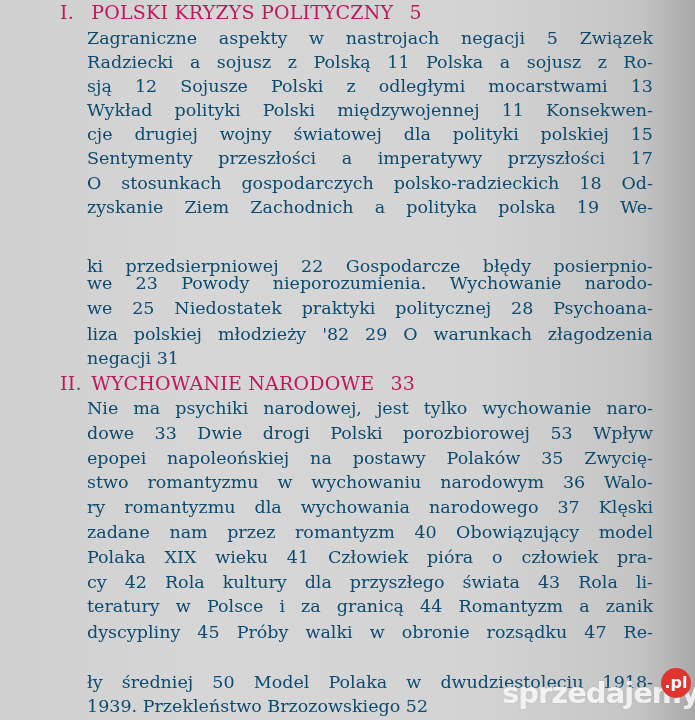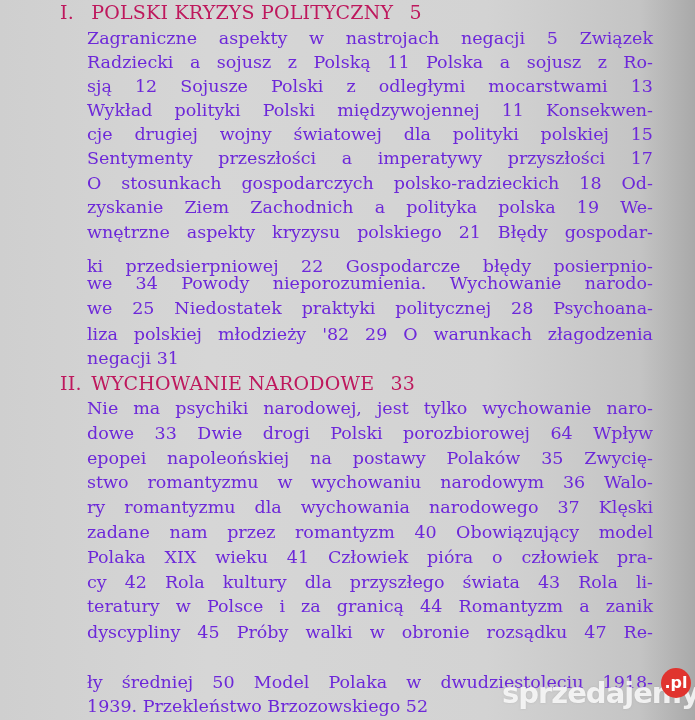--- a/index.html
+++ b/index.html
@@ -38,21 +38,21 @@
     }
     .body-line {
       position: absolute;
       left: 87px;
       width: 566px;
       font-size: 17.5px;
       line-height: 24px;
       white-space: nowrap;
       text-align: justify;
       text-align-last: justify;
-      color: #6d28d9;
+      color: #0c4a6e;
     }
     .body-line.last {
       text-align-last: left;
     }
     .watermark {
       position: absolute;
       left: 502px;
       top: 676px;
       font-family: "DejaVu Sans", "Liberation Sans", sans-serif;
       font-weight: bold;
@@ -89,35 +89,34 @@
   </div>
 
   <div class="body-line" style="top:26px;">Zagraniczne aspekty w nastrojach negacji 5 Związek</div>
   <div class="body-line" style="top:50px;">Radziecki a sojusz z Polską 11 Polska a sojusz z Ro-</div>
   <div class="body-line" style="top:74px;">sją 12 Sojusze Polski z odległymi mocarstwami 13</div>
   <div class="body-line" style="top:98px;">Wykład polityki Polski międzywojennej 11 Konsekwen-</div>
   <div class="body-line" style="top:122px;">cje drugiej wojny światowej dla polityki polskiej 15</div>
   <div class="body-line" style="top:146px;">Sentymenty przeszłości a imperatywy przyszłości 17</div>
   <div class="body-line" style="top:171px;">O stosunkach gospodarczych polsko-radzieckich 18 Od-</div>
   <div class="body-line" style="top:195px;">zyskanie Ziem Zachodnich a polityka polska 19 We-</div>
-  <div class="body-line" style="top:220px;">wnętrzne aspekty kryzysu polskiego 21 Błędy gospodar-</div>
   <div class="body-line" style="top:246px;margin-top:8px;">ki przedsierpniowej 22 Gospodarcze błędy posierpnio-</div>
-  <div class="body-line" style="top:271px;">we 34 Powody nieporozumienia. Wychowanie narodo-</div>
+  <div class="body-line" style="top:271px;">we 23 Powody nieporozumienia. Wychowanie narodo-</div>
   <div class="body-line" style="top:296px;">we 25 Niedostatek praktyki politycznej 28 Psychoana-</div>
   <div class="body-line" style="top:322px;">liza polskiej młodzieży '82 29 O warunkach złagodzenia</div>
   <div class="body-line last" style="top:346px;">negacji 31</div>
 
   <div class="section-header" style="top:371px;">
     <span class="num">II.</span>
     <span>WYCHOWANIE NARODOWE</span>
     <span class="page-ref">33</span>
   </div>
 
   <div class="body-line" style="top:396px;">Nie ma psychiki narodowej, jest tylko wychowanie naro-</div>
-  <div class="body-line" style="top:421px;">dowe 33 Dwie drogi Polski porozbiorowej 64 Wpływ</div>
+  <div class="body-line" style="top:421px;">dowe 33 Dwie drogi Polski porozbiorowej 53 Wpływ</div>
   <div class="body-line" style="top:446px;">epopei napoleońskiej na postawy Polaków 35 Zwycię-</div>
   <div class="body-line" style="top:470px;">stwo romantyzmu w wychowaniu narodowym 36 Walo-</div>
   <div class="body-line" style="top:495px;">ry romantyzmu dla wychowania narodowego 37 Klęski</div>
   <div class="body-line" style="top:520px;">zadane nam przez romantyzm 40 Obowiązujący model</div>
   <div class="body-line" style="top:545px;">Polaka XIX wieku 41 Człowiek pióra o człowiek pra-</div>
   <div class="body-line" style="top:570px;">cy 42 Rola kultury dla przyszłego świata 43 Rola li-</div>
   <div class="body-line" style="top:594px;">teratury w Polsce i za granicą 44 Romantyzm a zanik</div>
   <div class="body-line" style="top:620px;">dyscypliny 45 Próby walki w obronie rozsądku 47 Re-</div>
   <div class="body-line" style="top:670px;">ły średniej 50 Model Polaka w dwudziestoleciu 1918-</div>
   <div class="body-line last" style="top:694px;">1939. Przekleństwo Brzozowskiego 52</div>

